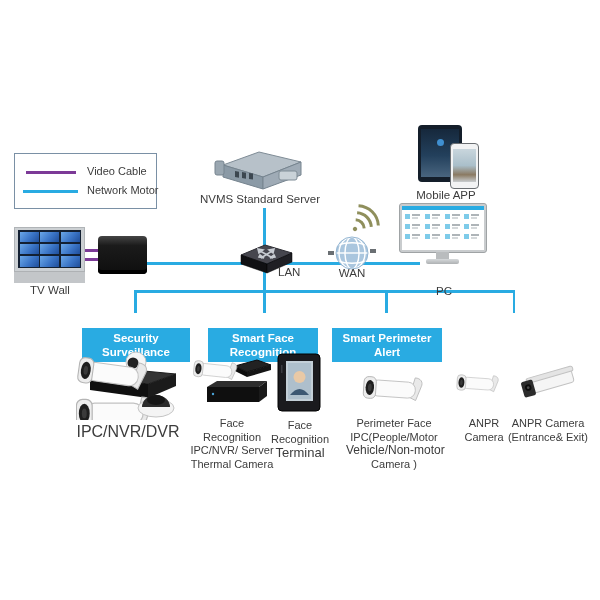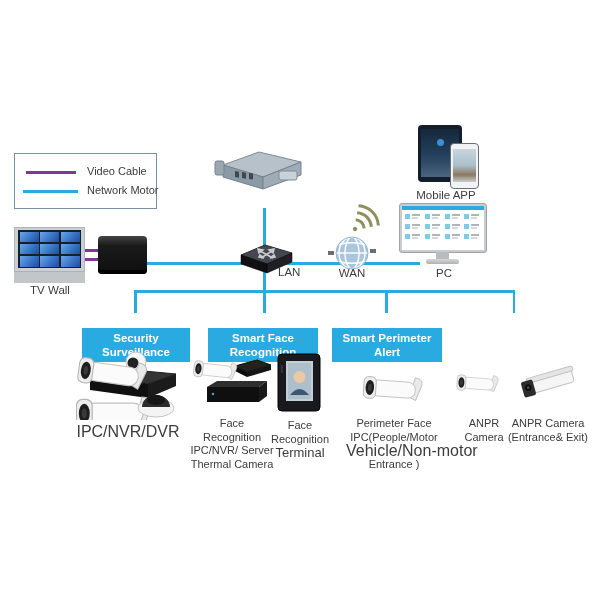--- a/index.html
+++ b/index.html
@@ -88,20 +88,21 @@
   <svg class="svgicon" style="left:213px;top:149px" width="94" height="44" viewBox="0 0 94 44">
     <polygon points="10,16 46,3 88,13 50,28" fill="#b7c1c9" stroke="#7f8c96" stroke-width="1"></polygon>
     <polygon points="10,16 50,28 50,40 10,28" fill="#8b9aa6" stroke="#76848f" stroke-width="1"></polygon>
     <polygon points="50,28 88,13 88,26 50,40" fill="#9fabb6" stroke="#76848f" stroke-width="1"></polygon>
     <rect x="2" y="12" width="9" height="14" rx="2" fill="#9aa7b1" stroke="#76848f"></rect>
     <rect x="22" y="19" width="4" height="6" fill="#3c4750" transform="skewY(8)"></rect>
     <rect x="29" y="19" width="4" height="6" fill="#3c4750" transform="skewY(8)"></rect>
     <rect x="36" y="19" width="4" height="6" fill="#3c4750" transform="skewY(8)"></rect>
     <rect x="66" y="22" width="18" height="9" rx="2" fill="#c9d2d8" stroke="#7f8c96"></rect>
   </svg>
+  <div class="lbl" style="left:188px;top:193px;width:144px">NVMS Standard Server</div>
 
   <div id="mobile" class="node">
     <div class="tab">
       <div class="tabscr">
           <div class="logo"></div>
         </div>
     </div>
     <div class="ph">
         <div class="phscr"></div>
       </div>
@@ -182,21 +183,21 @@
             <div class="item"></div>
             <div class="item"></div>
             <div class="item"></div>
             <div class="item"></div>
           </div>
       </div>
     </div>
     <div class="neck"></div>
     <div class="foot"></div>
   </div>
-  <div class="lbl" style="left:428px;top:267px;width:32px">PC</div>
+  <div class="lbl" style="left:428px;top:285px;width:32px">PC</div>
 
   <div class="cat-box" style="left:82px;width:108px">
     <div>Security</div>
     <div>Surveillance</div>
   </div>
   <div class="cat-box" style="left:208px;width:110px">
     <div>Smart Face</div>
     <div>Recognition</div>
   </div>
   <div class="cat-box" style="left:332px;width:110px">
@@ -264,22 +265,22 @@
   </div>
 
   <svg class="svgicon" style="left:360px;top:365px" width="70" height="44" viewBox="0 0 70 44">
     <g transform="translate(2,4) scale(0.94) rotate(4 35 18)">
         <use href="#cam-bullet"></use>
       </g>
   </svg>
   <div style="position:absolute;left:346px;top:417px;width:96px;z-index:3">
     <div class="lbl-line" style="font-size:11px;text-align:center">Perimeter Face</div>
     <div class="lbl-line" style="font-size:11px;text-align:center">IPC(People/Motor</div>
-    <div class="lbl-line" style="font-size:16px;text-align:center">Vehicle/Non-motor</div>
-    <div class="lbl-line" style="font-size:11px;text-align:center">Entrance )</div>
+    <div class="lbl-line" style="font-size:12px;text-align:center">Vehicle/Non-motor</div>
+    <div class="lbl-line" style="font-size:11px;text-align:center">Camera )</div>
   </div>
 
   <svg class="svgicon" style="left:455px;top:360px" width="58" height="46" viewBox="0 0 58 46">
     <g transform="translate(1,6) scale(0.8) rotate(4 35 18)">
         <use href="#cam-bullet"></use>
       </g>
   </svg>
   <div style="position:absolute;left:456px;top:417px;width:56px;z-index:3">
     <div class="lbl-line" style="font-size:11px;text-align:center">ANPR</div>
     <div class="lbl-line" style="font-size:11px;text-align:center">Camera</div>

